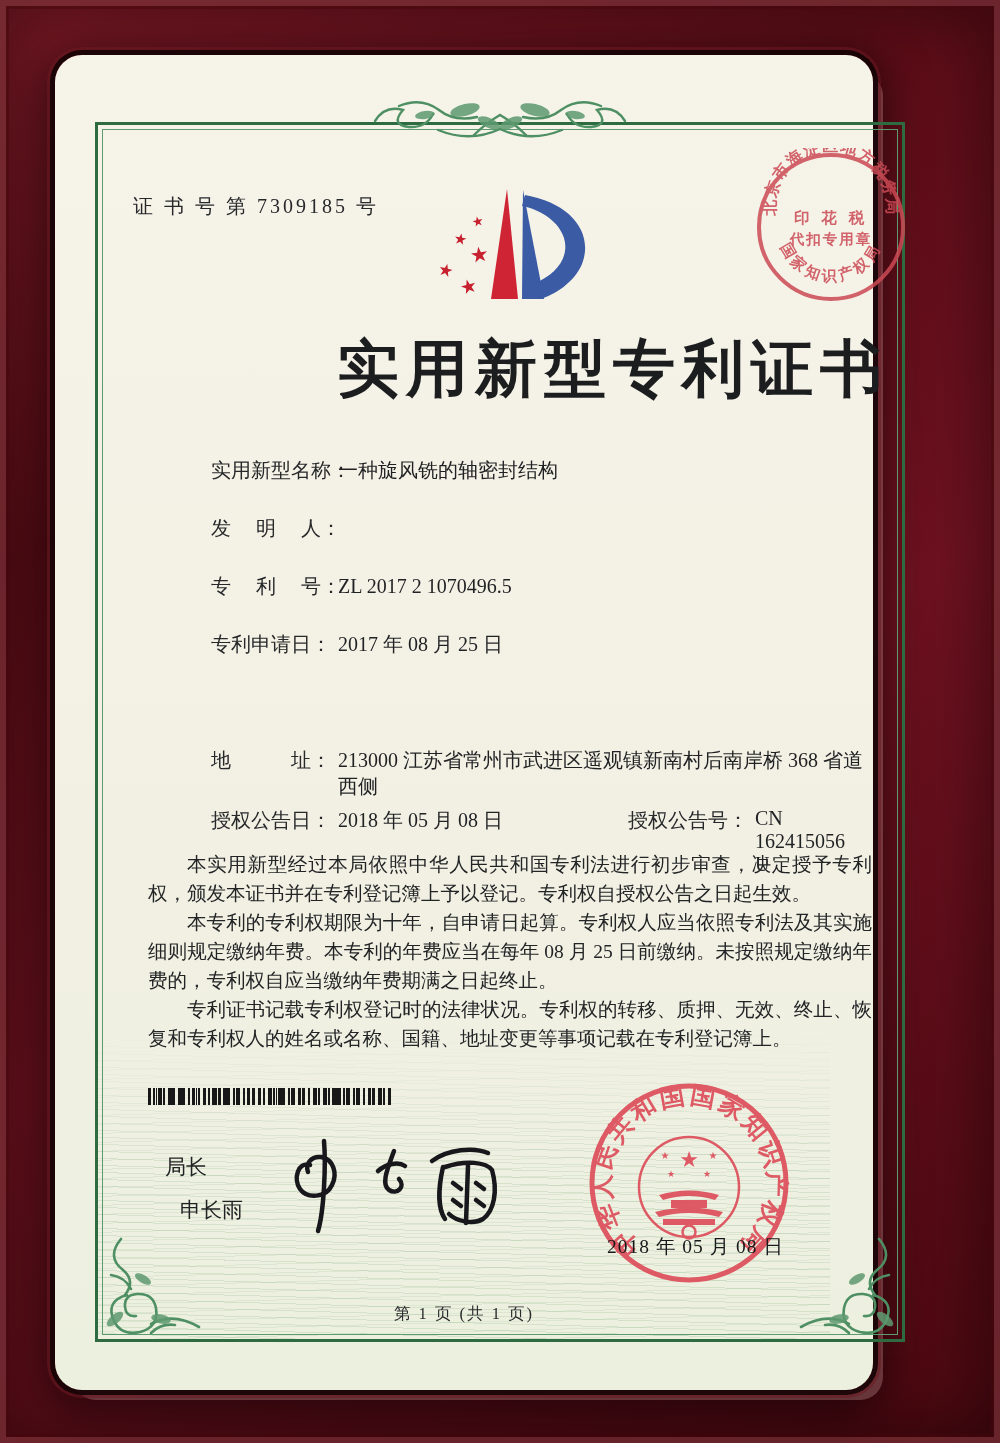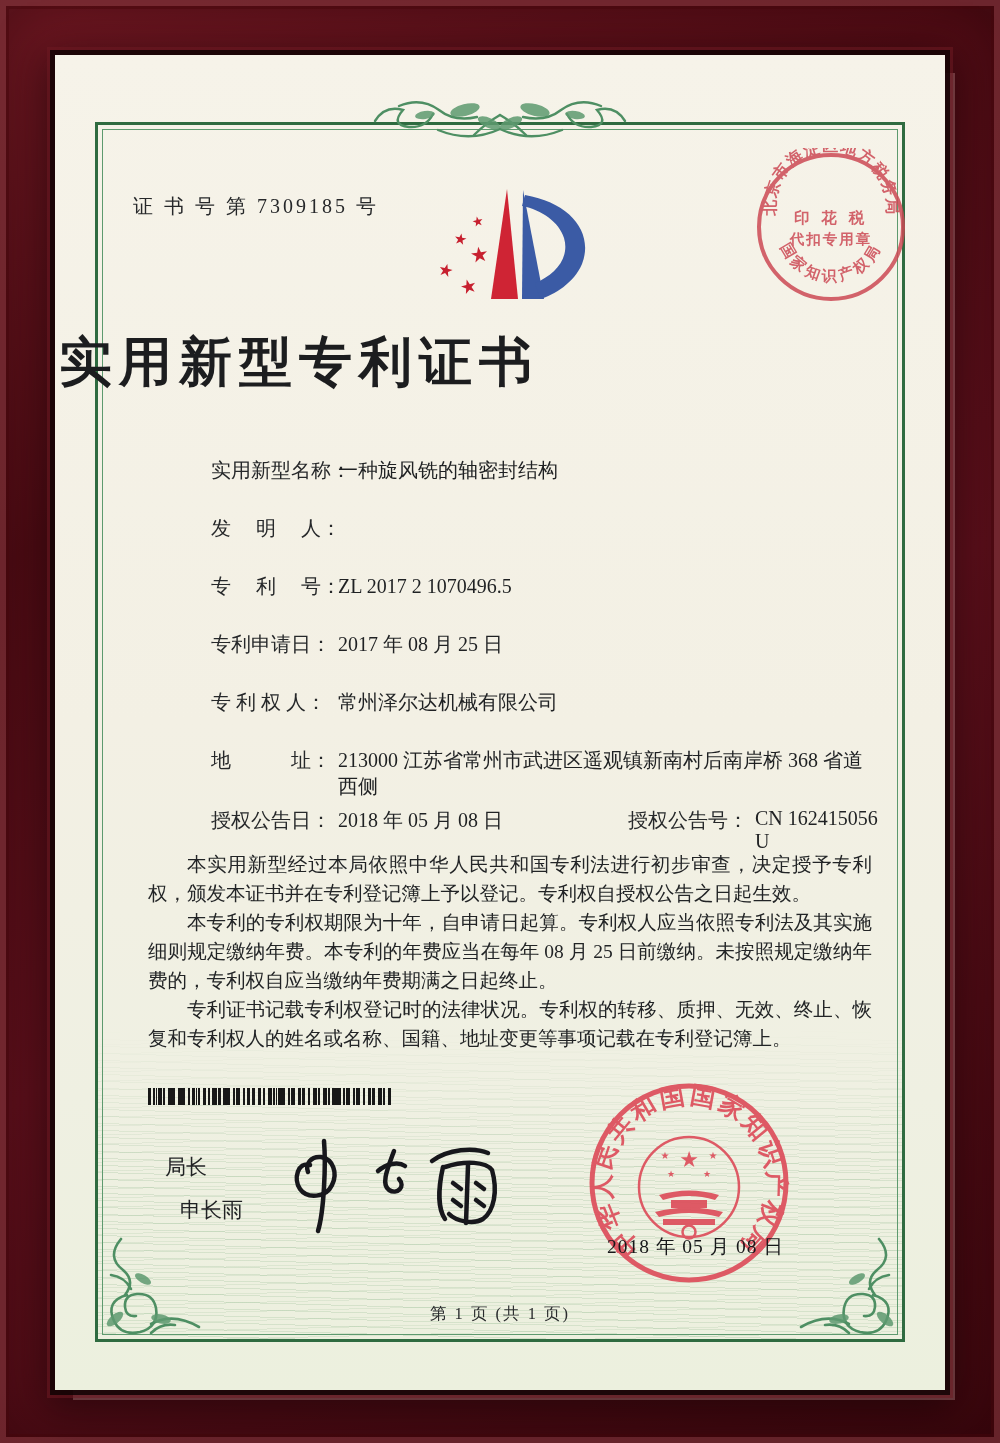--- a/index.html
+++ b/index.html
@@ -13,27 +13,28 @@
   }
   
   .frame-bevel{
     position:absolute; inset:0; pointer-events:none;
     box-shadow:
       inset 0 0 0 6px rgba(205,110,120,.30),
       inset 0 0 0 9px rgba(70,6,12,.45),
       inset 0 0 60px 20px rgba(0,0,0,.35);
   }
   .paper{
-    position:absolute; left:55px; top:55px; width:890px; height:1335px;
+    position:absolute; left:55px; top:55px; width:818px; height:1335px;
     background:linear-gradient(#f6f3e9 0%,#f3f0e4 50%,#eff0e2 78%,#ecf0de 100%);
     box-shadow:
       0 0 0 5px rgba(16,2,4,.85),
       0 0 0 8px rgba(110,25,34,.55),
       14px 14px 0 -4px rgba(236,178,178,.28),
       0 10px 40px 14px rgba(0,0,0,.5);
+    border-radius: 27px;
   }
   
   .guilloche{
     position:absolute; left:43px; right:43px; top:975px; bottom:49px;
     background:
       repeating-linear-gradient(1.6deg, rgba(120,168,120,.20) 0 1px, rgba(120,168,120,0) 1px 7px),
       repeating-linear-gradient(-1.4deg, rgba(120,168,120,.14) 0 1px, rgba(120,168,120,0) 1px 9px);
     -webkit-mask-image:linear-gradient(to bottom,transparent,#000 140px);
             mask-image:linear-gradient(to bottom,transparent,#000 140px);
   }
@@ -42,22 +43,22 @@
     border:3px solid #2f6b40;
   }
   .border-inner{ position:absolute; inset:4px; border:1px solid #5d9a6e; }
 
   .cert-no{
     position:absolute; left:78px; top:138px;
     font-size:20px; letter-spacing:3px; color:#26282a;
   }
   .logo{ position:absolute; left:360px; top:126px; width:175px; height:126px; }
   .title{
-    position:absolute; left:4px; top:272px; width:100%;
-    text-align:left; font-size:53px; font-weight:700;
+    position:absolute; left:16px; top:272px; width:100%;
+    text-align:right; font-size:62px; font-weight:700;
     letter-spacing:7px; color:#1c1d1f;
   }
   .field-row{ position:absolute; left:116px; right:60px; height:30px;margin-left:40px; }
   .field-label{ position:absolute; left:0; top:0; font-size:20px; color:#26282a; white-space:pre; }
   .field-value{ position:absolute; left:127px; top:0; width:540px; font-size:20px; color:#1f2123; line-height:26px; }
   .grant-label2{ position:absolute; left:417px; top:0; font-size:20px; color:#26282a;text-align:center; }
   .grant-value2{ position:absolute; left:544px; top:0; font-size:20px; color:#1f2123; }
 
   .paragraphs{
     position:absolute; left:93px; top:795px; width:724px;
@@ -180,24 +181,20 @@
   <div class="field-row" style="top:460px">
     <span class="field-label">发　 明　 人：</span>
   </div>
   <div class="field-row" style="top:518px">
     <span class="field-label">专　 利　 号：</span>
     <span class="field-value">ZL 2017 2 1070496.5</span>
   </div>
   <div class="field-row" style="top:576px">
     <span class="field-label">专利申请日：</span>
     <span class="field-value">2017 年 08 月 25 日</span>
-  </div>
-  <div class="field-row" style="top:634px">
-    <span class="field-label">专 利 权 人：</span>
-    <span class="field-value">常州泽尔达机械有限公司</span>
   </div>
   <div class="field-row" style="top:692px;height:58px">
     <span class="field-label">地　　　址：</span>
     <span class="field-value">213000 江苏省常州市武进区遥观镇新南村后南岸桥 368 省道西侧</span>
   </div>
   <div class="field-row" style="top:752px">
     <span class="field-label">授权公告日：</span>
     <span class="field-value">2018 年 05 月 08 日</span>
     <span class="grant-label2">授权公告号：</span>
     <span class="grant-value2">CN 162415056 U</span>

